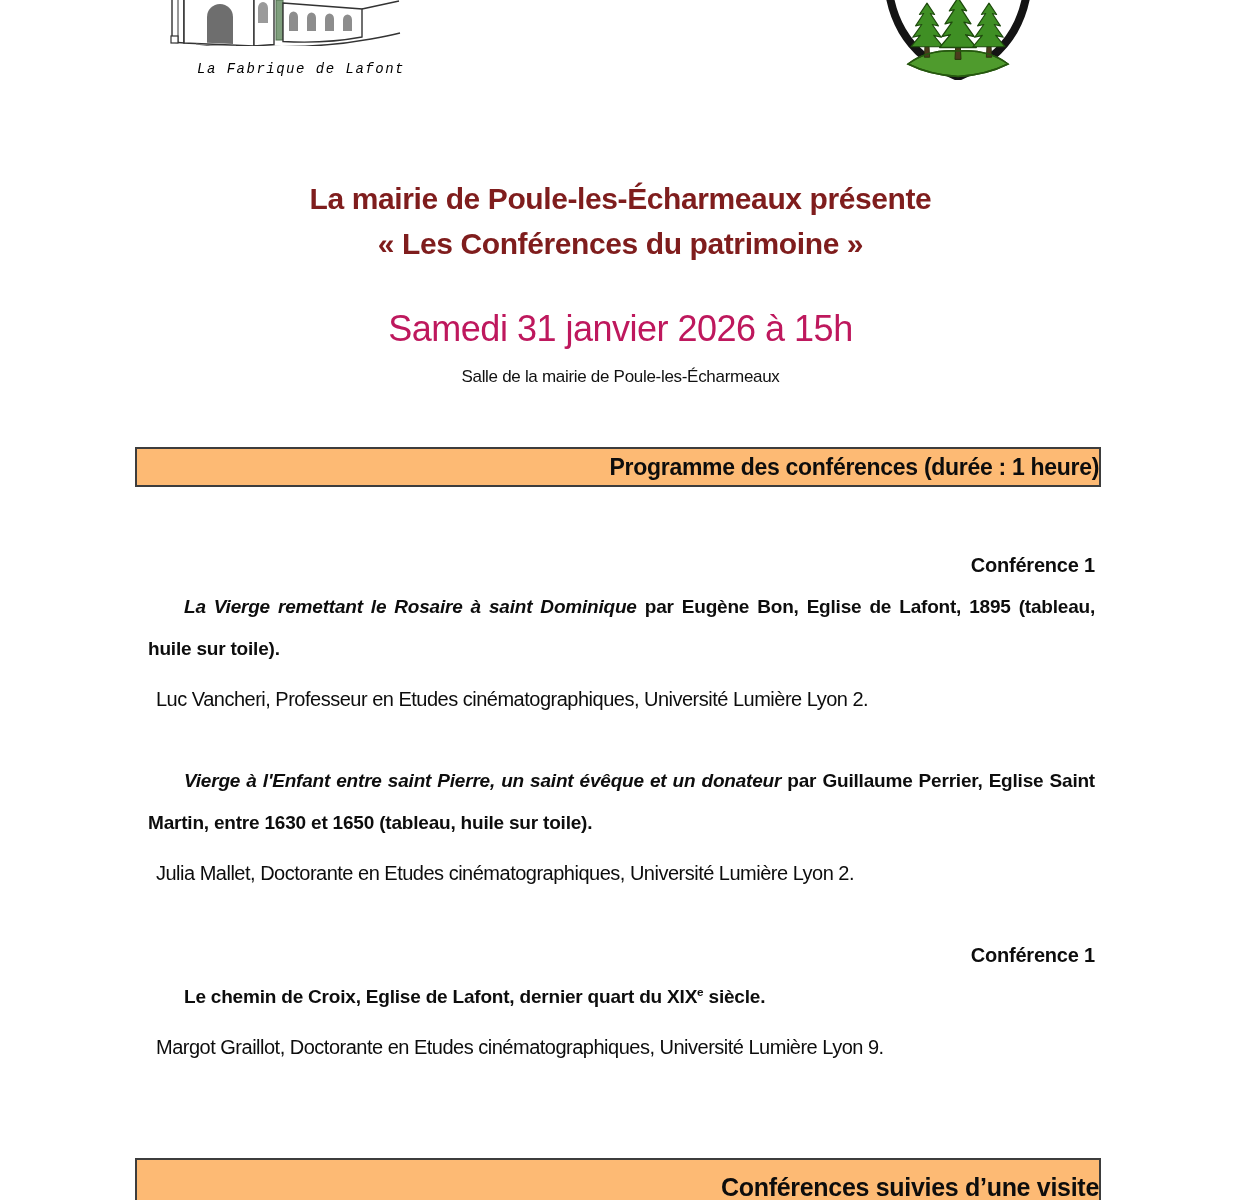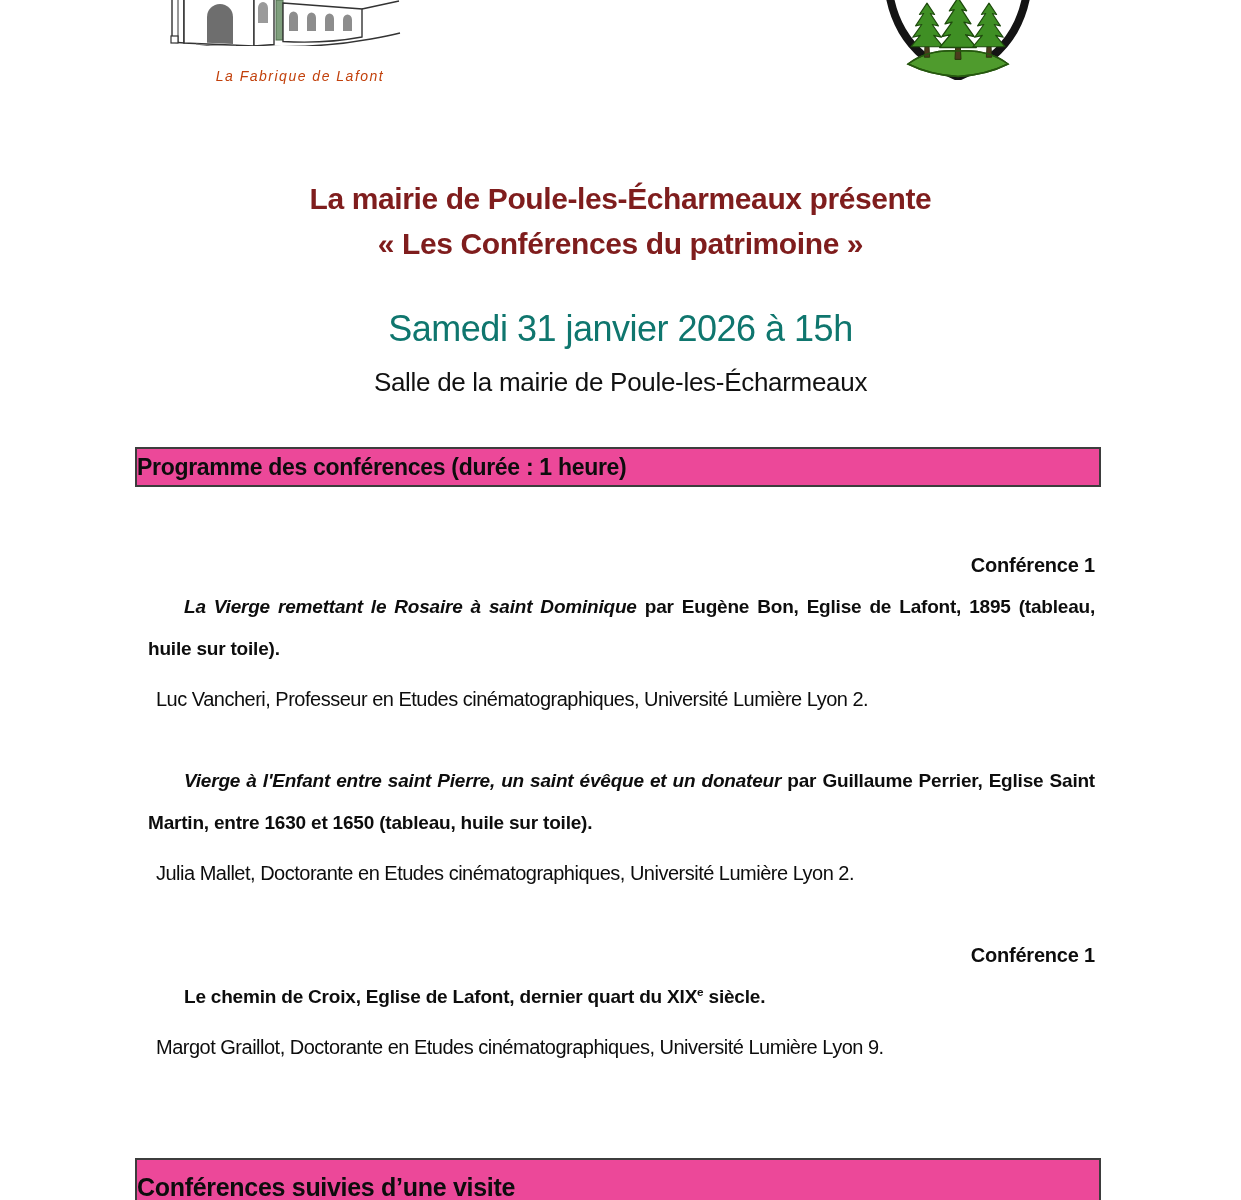--- a/index.html
+++ b/index.html
@@ -20,27 +20,27 @@
   
   .logo-left {
     position: absolute;
     left: 163px;
     top: 0;
     width: 240px;
     text-align: center;
   }
   .logo-left svg { display: block; margin: 0 auto; }
   .logo-caption {
-    margin-top: 22px;
+    margin-top: 15px;
     padding-left: 34px;
-    font-family: Liberation Sans, sans-serif;
+    font-family: Liberation Mono, monospace;
     font-style: italic;
     font-size: 14px;
     letter-spacing: 1.5px;
-    color: #c2410c;
+    color: #000000;
     white-space: nowrap;
   }
   .crest {
     position: absolute;
     left: 882px;
     top: 0;
     width: 152px;
     height: 80px;
   }
 
@@ -60,42 +60,42 @@
 
   .event-datetime {
     position: absolute;
     top: 308px;
     left: 0;
     width: 100%;
     text-align: center;
     font-size: 36px;
     font-weight: 400;
     letter-spacing: -0.5px;
-    color: #0f766e;
+    color: #be185d;
   }
   .event-location {
     position: absolute;
     top: 367px;
     left: 0;
     width: 100%;
     text-align: center;
-    font-size: 26px;
+    font-size: 17px;
     font-weight: 400;
     letter-spacing: -0.3px;
     color: #111;
   }
 
   
   .banner-box {
     position: absolute;
     left: 135px;
     width: 966px;
     border: 2px solid #3d3d3d;
-    background: #ec4899;
-    text-align: left;
+    background: #fdba74;
+    text-align: right;
     font-weight: 700;
     box-sizing: border-box;
   }
   .programme-box {
     top: 447px;
     height: 40px;
     line-height: 36px;
     font-size: 23px;
     letter-spacing: -0.3px;
   }

